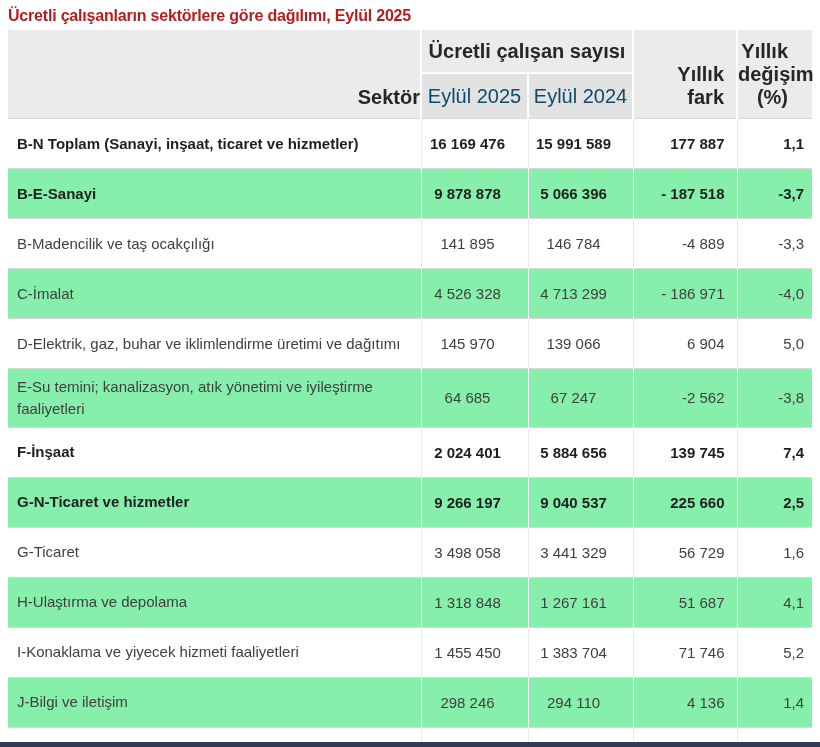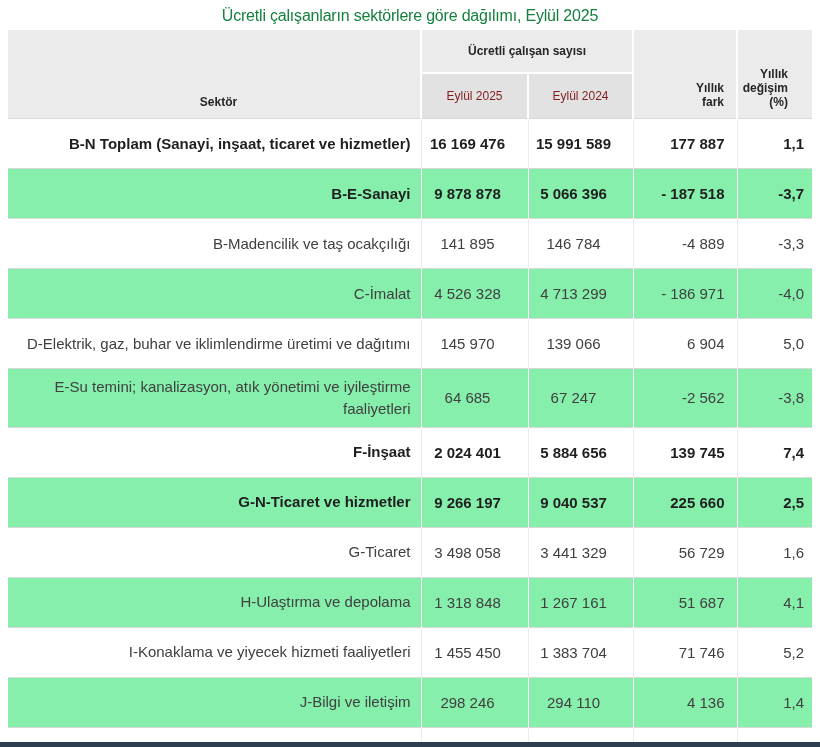--- a/index.html
+++ b/index.html
@@ -14,55 +14,54 @@
     position: relative;
     overflow: hidden;
   }
   .page { padding: 0 8px; }
 
   .title {
     margin: 4px 0 0 0;
     height: 26px;
     line-height: 24px;
     font-size: 16px;
-    font-weight: 400;
-    color: #15803d;
+    font-weight: 700;
+    color: #b91c1c;
     letter-spacing: -0.2px;
-    text-align: center;
   }
 
   table.stats-table {
     border-collapse: collapse;
     table-layout: fixed;
     width: 804px;
     border-bottom: 1px solid #d9d9d9;
   }
 
   
   th {
     background: #ebebeb;
-    font-size: 12px;
+    font-size: 20px;
     font-weight: 700;
     color: #262626;
   }
   .th-sector {
-    text-align: center;
+    text-align: right;
     vertical-align: bottom;
     padding: 0 0 9px 9px;
   }
   .th-group {
     text-align: center;
     vertical-align: middle;
     height: 40px;
     border-left: 2px solid #ffffff;
   }
   .th-sub {
     background: #e2e2e2;
     font-weight: 400;
-    color: #7f1d1d;
+    color: #0c4a6e;
     text-align: center;
     vertical-align: middle;
     height: 42px;
     border-left: 2px solid #ffffff;
     border-top: 2px solid #ffffff;
   }
   .th-fark {
     text-align: right;
     vertical-align: bottom;
     padding: 0 12px 9px 11px;
@@ -84,21 +83,21 @@
     border-top: 1px solid #d9d9d9;
     vertical-align: middle;
     background: #ffffff;
   }
   td + td { border-left: 1px solid #ebebeb; }
   tr.stripe td { background: #86efac; }
   tr.stripe td + td { border-left-color: #ffffff; }
   tr.bold td { font-weight: 700; color: #1f1f1f; }
 
   .c-sector {
-    text-align: right;
+    text-align: left;
     padding: 7px 10px 7px 9px;
     line-height: 1.45;
   }
   .c-num  { text-align: center; padding-right: 15px; }
   .c-diff { text-align: right; padding-right: 12px; }
   .c-pct  { text-align: right; padding-right: 8px; margin-top: 12px; }
 
   
   .footer-bar {
     position: absolute;

